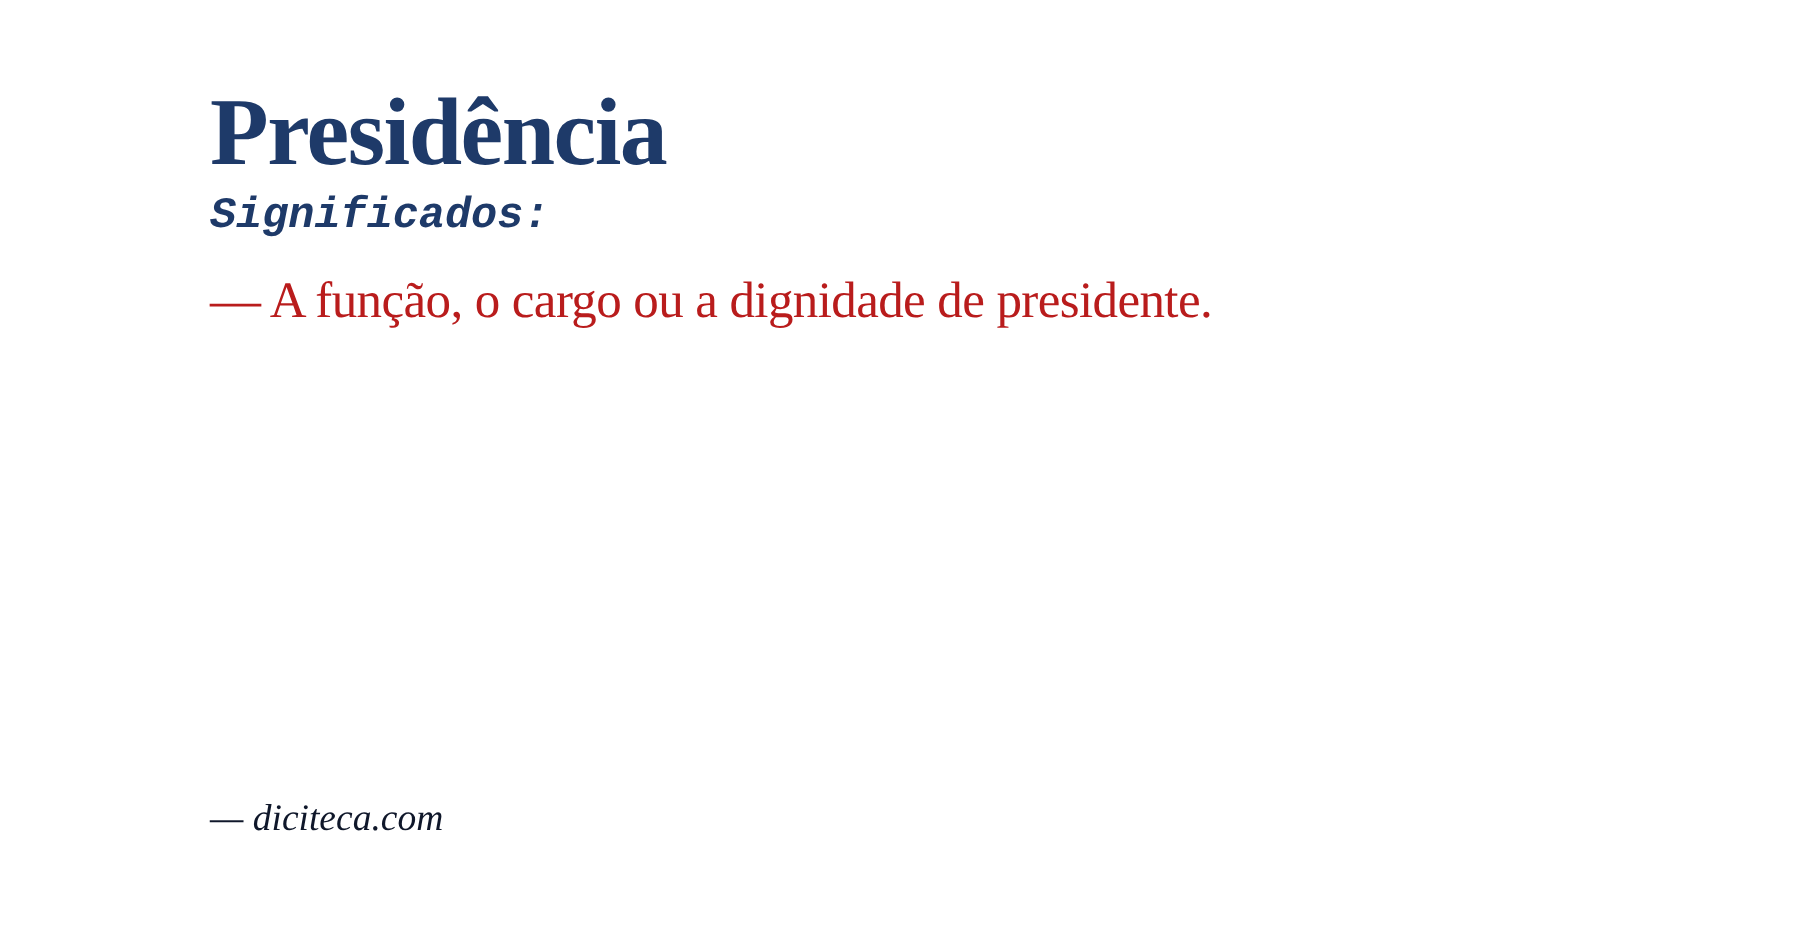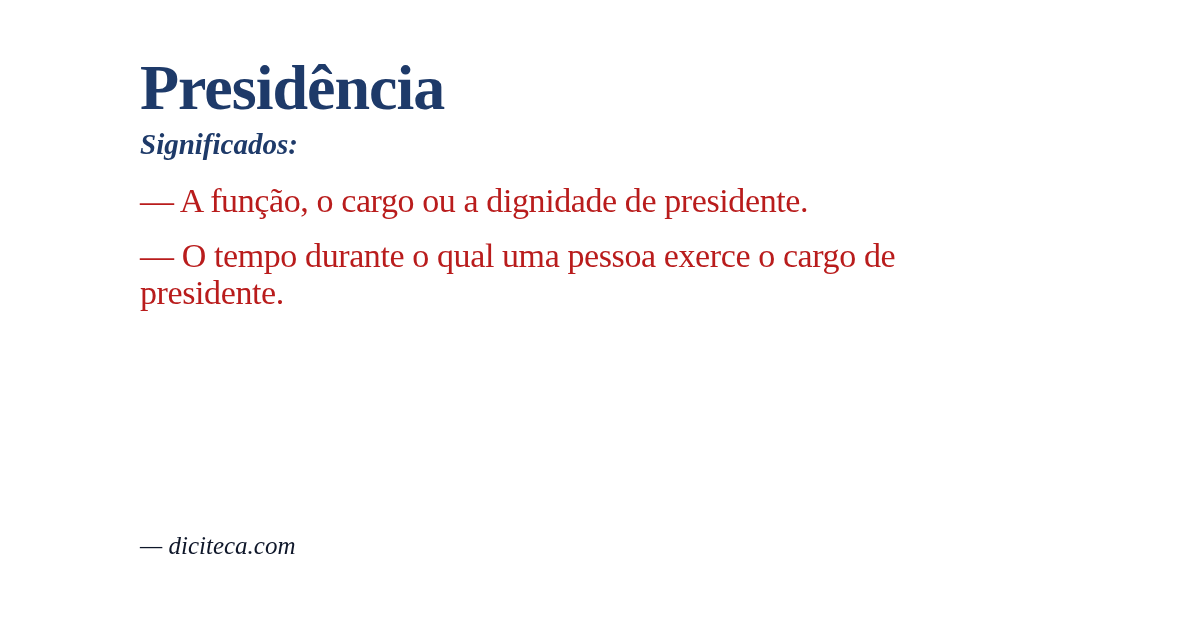--- a/index.html
+++ b/index.html
@@ -29,20 +29,21 @@
     letter-spacing: -1px;
     color: #1e3a69;
   }
   .meanings-label {
     margin: 7px 0 0 0;
     font-size: 29px;
     line-height: 1.2;
     font-weight: 700;
     font-style: italic;
     color: #1e3a69;
+    font-family: Liberation Mono, monospace;
   }
   .definitions {
     margin-top: 20px;
   }
   .definition {
     margin: 0 0 18px 0;
     font-size: 34px;
     line-height: 37px;
     letter-spacing: -0.4px;
     color: #b91c1c;
@@ -61,18 +62,16 @@
 </style>
 </head>
 <body>
 
 <div class="card">
   <div class="content">
     <h1 class="word-title">Presidência</h1>
     <p class="meanings-label">Significados:</p>
     <div class="definitions">
       <p class="definition">— A função, o cargo ou a dignidade de presidente.</p>
-      <p class="definition">— O tempo durante o qual uma pessoa exerce o cargo de
-presidente.</p>
     </div>
   </div>
   <p class="attribution">— diciteca.com</p>
 </div>
 
 </body></html>

